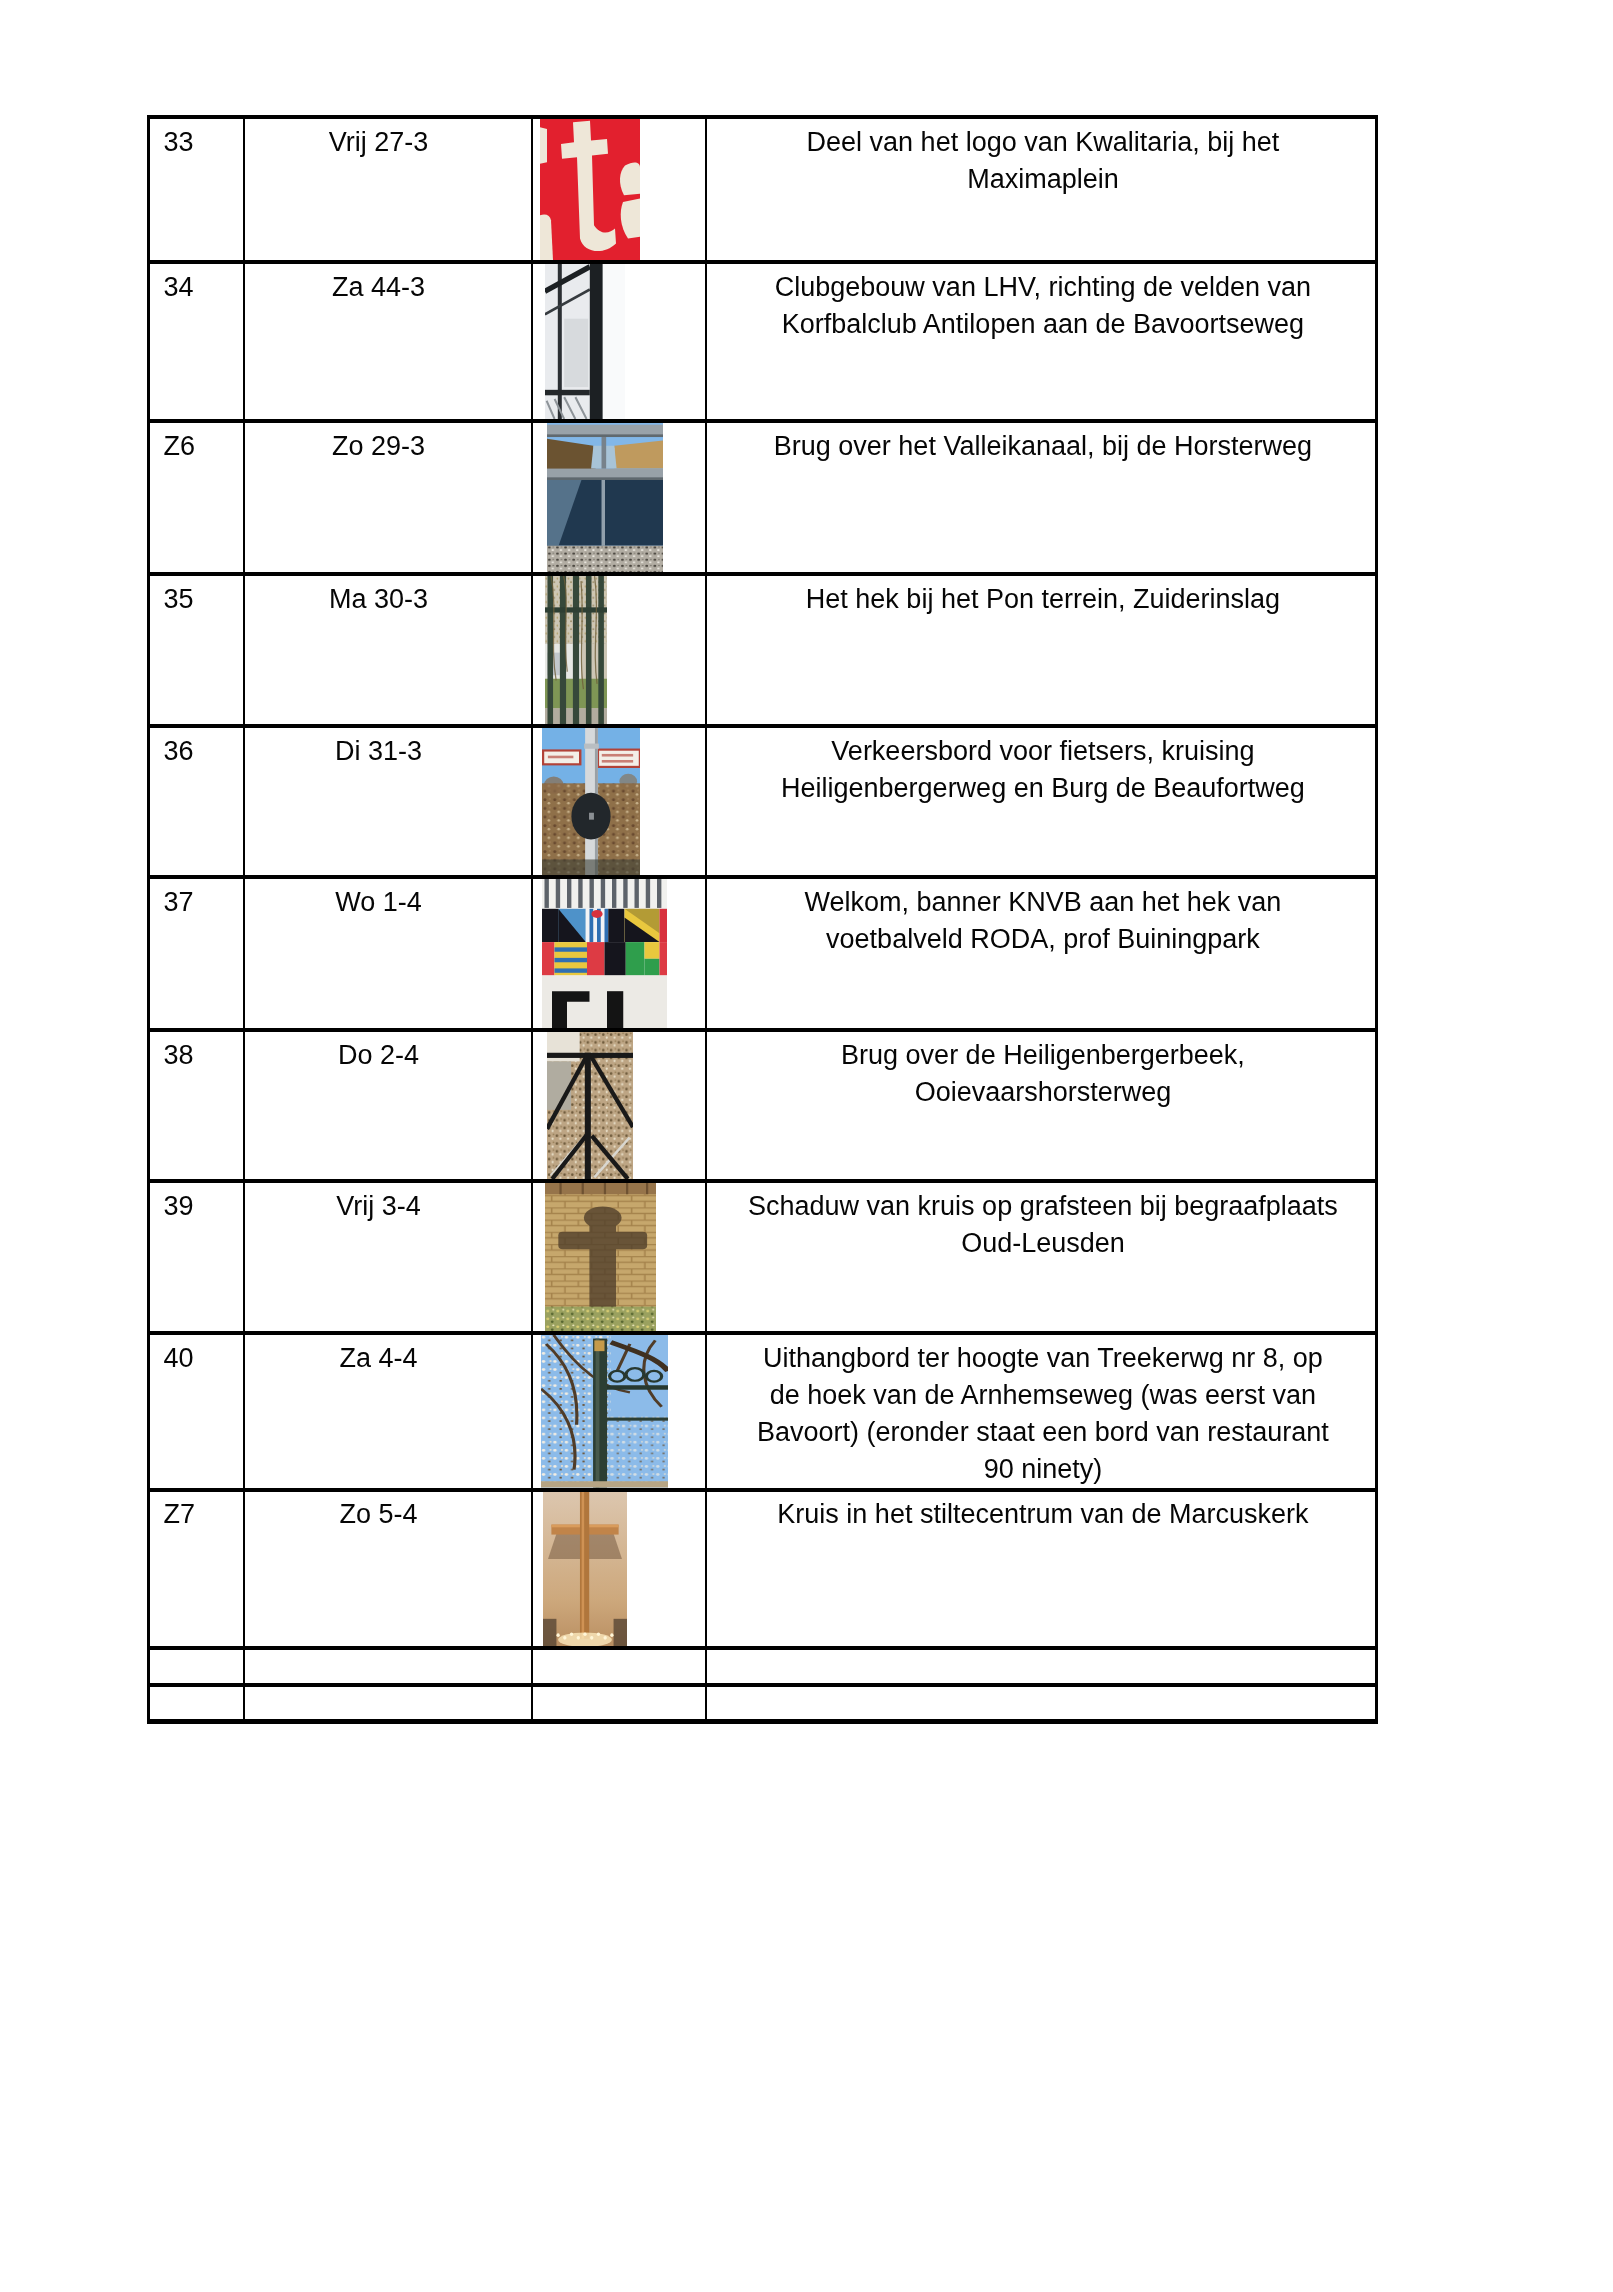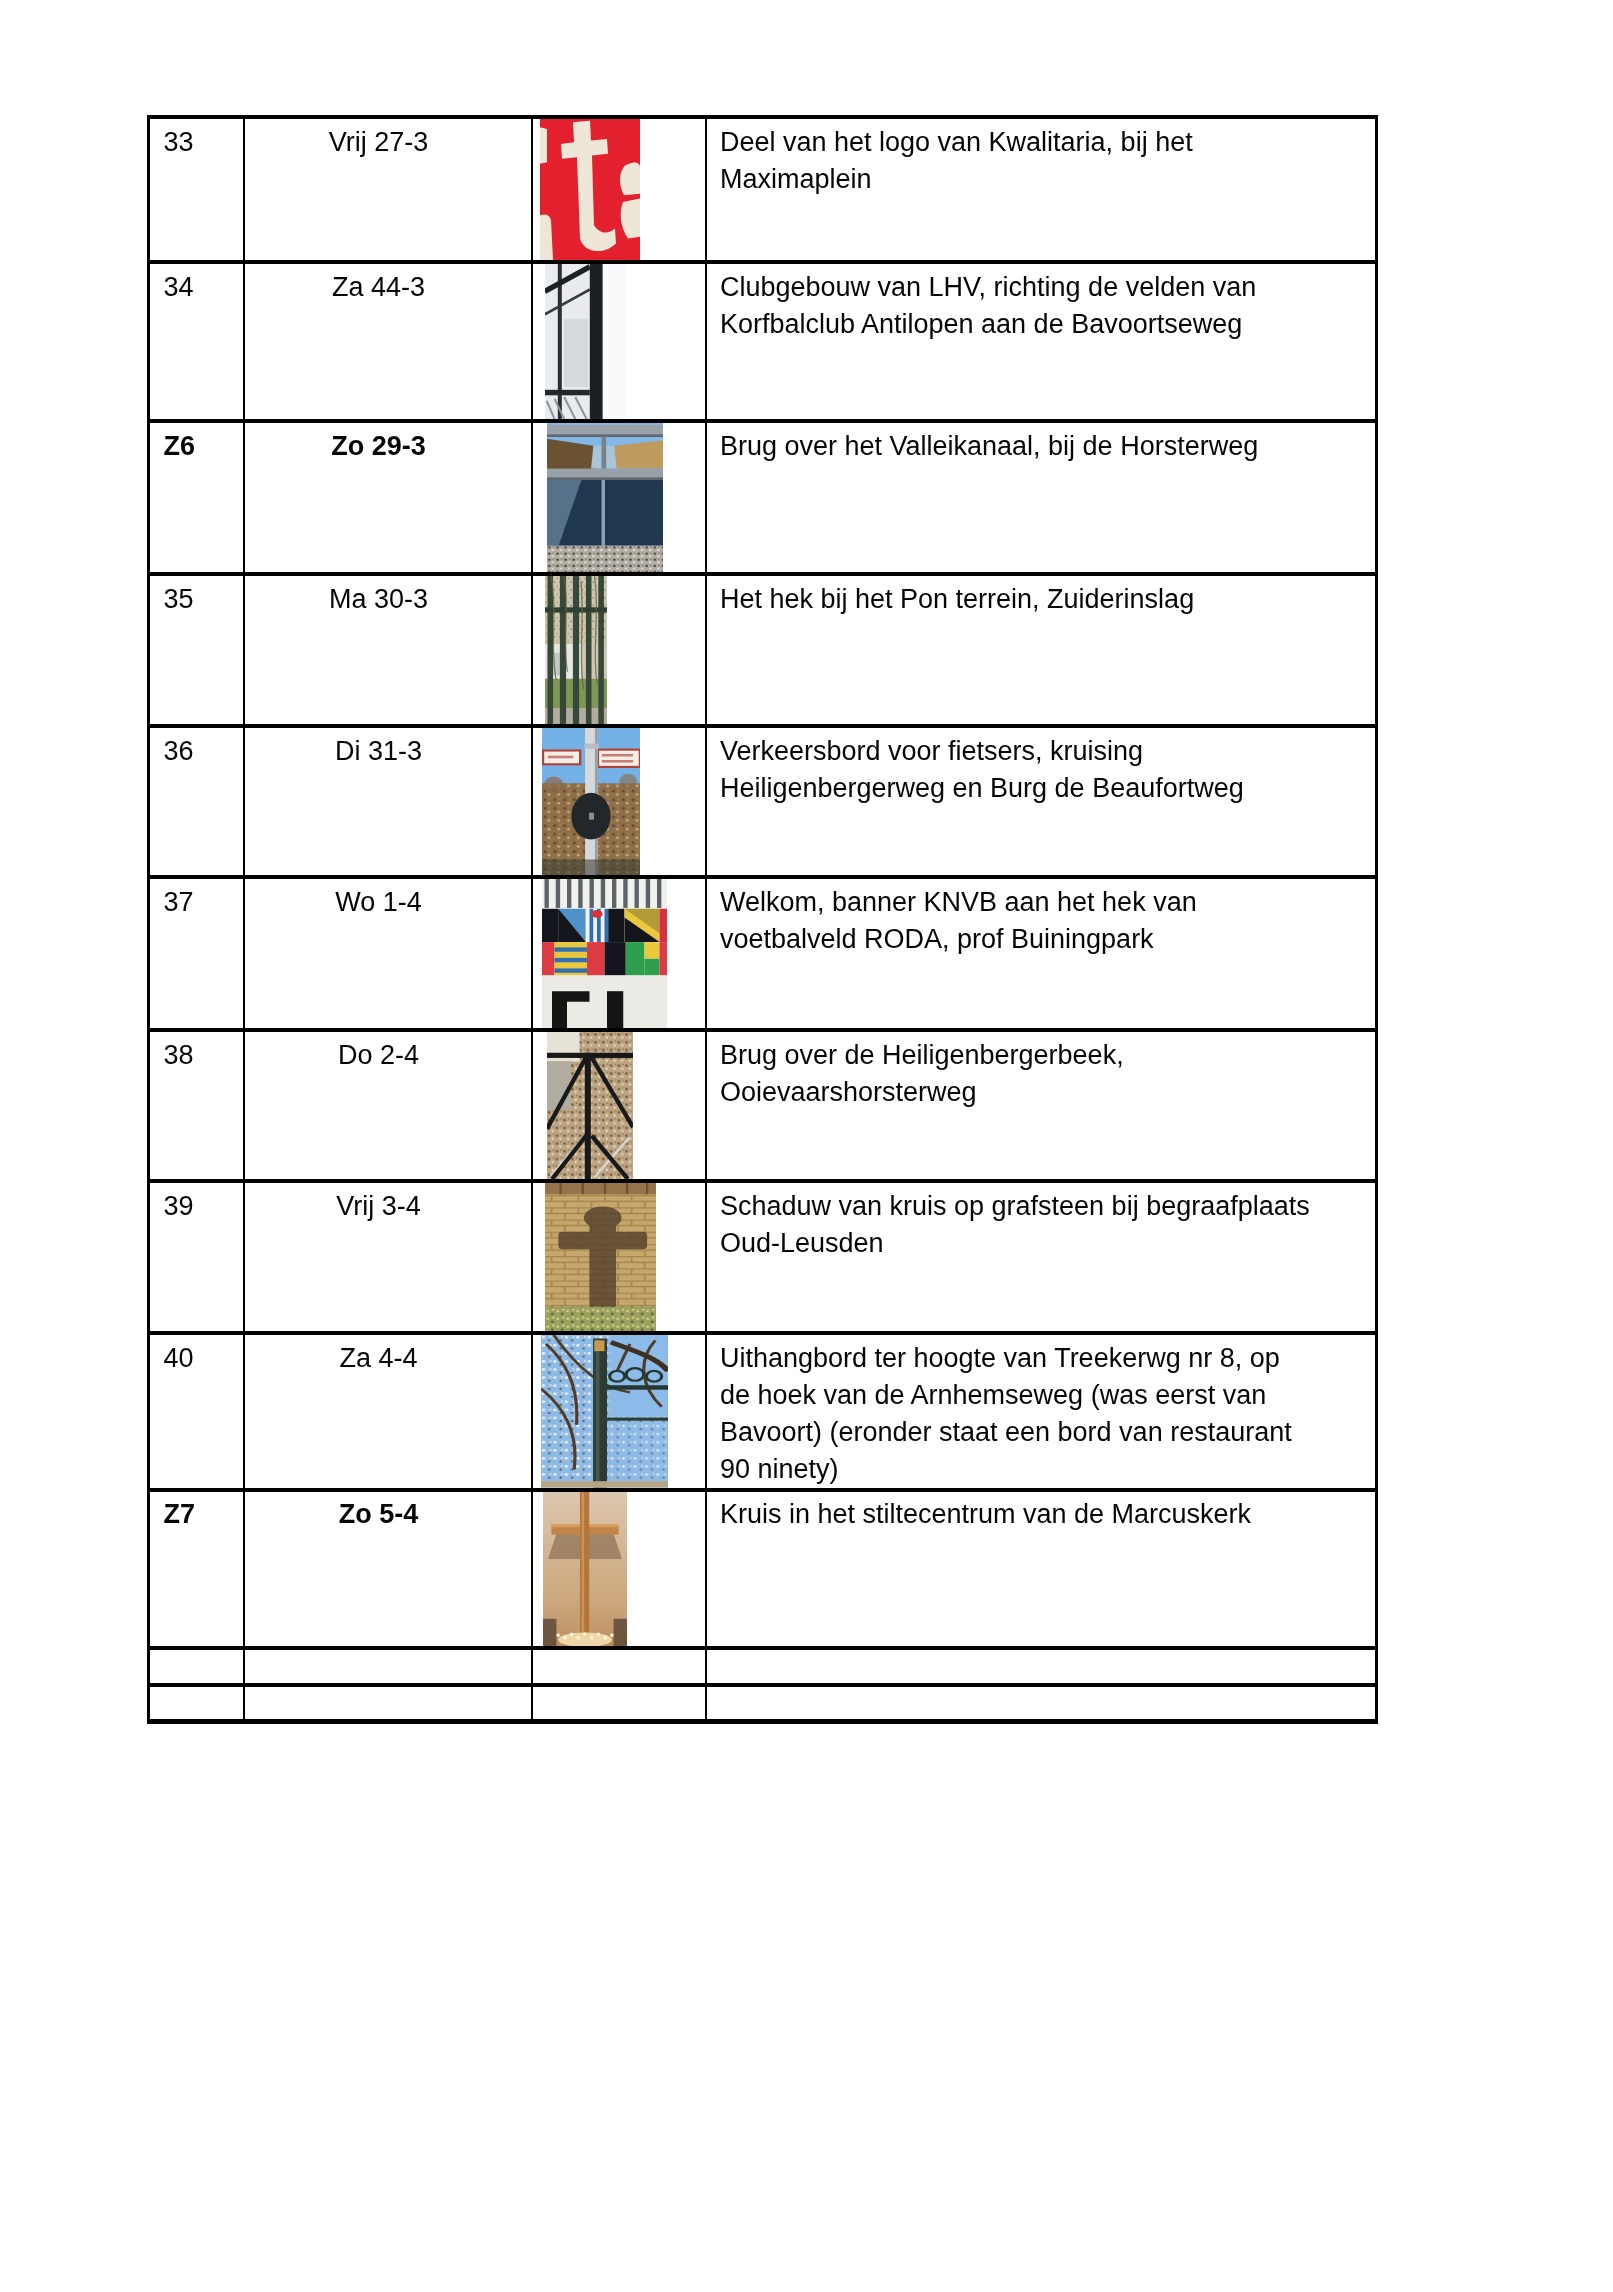--- a/index.html
+++ b/index.html
@@ -24,22 +24,22 @@
     border:2.7px solid #000;
     border-top-width:4.5px;
     border-bottom-width:4.5px;
     vertical-align:top;
     padding:0;
     overflow:hidden;
   }
   .c-num{padding:4.5px 0 0 13.4px;font-size:27px;line-height:37px;}
   .c-date{padding:4.5px 18px 0 0;text-align:center;font-size:27px;line-height:37px;}
   .c-desc{padding:4.5px 9px 0 13.4px;font-size:27px;line-height:37px;}
-  .c-desc span{white-space:pre;display:block;}
-  .zrow .c-num span,.zrow .c-date span{font-weight:bold;margin-top:36px;}
+  .c-desc span{white-space:pre;display:block;text-align:center;}
+  .zrow .c-num span,.zrow .c-date span{font-weight:normal;margin-top:36px;}
   .c-photo{position:relative;}
   .c-photo svg{position:absolute;top:0;display:block;height:100%;}
   .t0 svg{left:7.1px;width:100px}
   .t1 svg{left:12.5px;width:80px}
   .t2 svg{left:14.3px;width:116px}
   .t3 svg{left:12.5px;width:62px}
   .t4 svg{left:9.8px;width:98px}
   .t5 svg{left:9.8px;width:125px}
   .t6 svg{left:14.3px;width:86px}
   .t7 svg{left:12.5px;width:111px}

